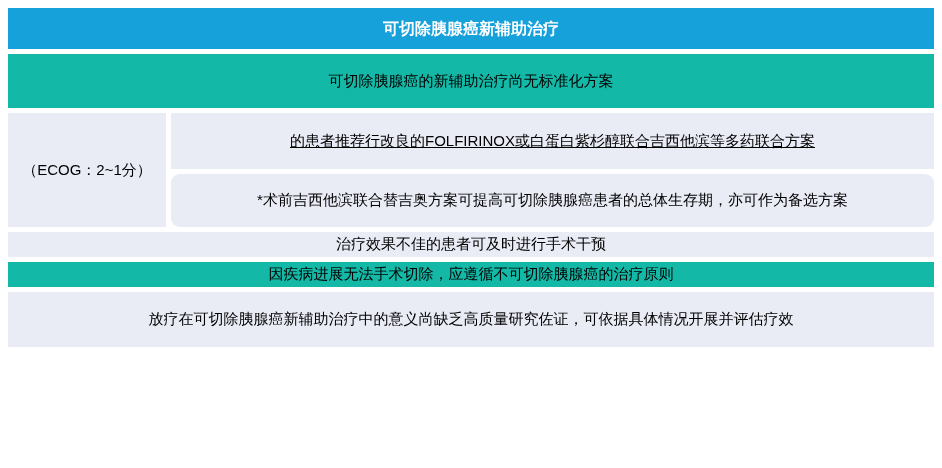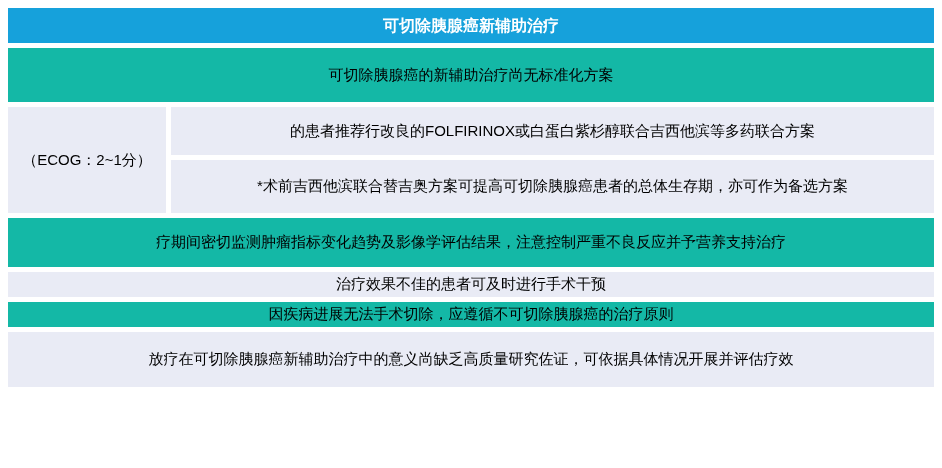--- a/index.html
+++ b/index.html
@@ -20,21 +20,21 @@
   .cell {
     display: flex;
     align-items: center;
     justify-content: center;
     text-align: center;
     font-size: 15px;
     line-height: 1.35;
     padding: 2px 10px;
   }
   .row-header {
-    height: 35px;
+    height: 41px;
     background: #16A1DB;
     color: #ffffff;
     font-weight: bold;
     font-size: 16px;
   }
   .bg-dark  { background: #14b8a6; }
   .bg-light { background: #E9EBF5; }
   .row-subtitle { height: 54px; }
   .group {
     display: flex;
@@ -43,22 +43,22 @@
   .group-label {
     width: 158px;
     flex: 0 0 158px;
   }
   .group-rows {
     flex: 1;
     display: flex;
     flex-direction: column;
     gap: 5px;
   }
-  .h56 { height: 48px; }
-  .h53 { height: 53px; }
+  .h56 { height: 56px; text-decoration: underline; }
+  .h53 { height: 53px; border-radius: 9px; }
   .h49 { height: 49px; }
   .h25 { height: 25px; text-align: right; }
   .row-footer { height: 55px; }
 </style>
 </head>
 <body>
 
 <div class="board">
 
   <div class="cell row-header">可切除胰腺癌新辅助治疗</div>
@@ -72,21 +72,20 @@
       </div>
     </div>
     <div class="group-rows">
       <div class="cell h56 bg-light">的患者推荐行改良的FOLFIRINOX或白蛋白紫杉醇联合吉西他滨等多药联合方案</div>
       <div class="cell h53 bg-light">*术前吉西他滨联合替吉奥方案可提高可切除胰腺癌患者的总体生存期，亦可作为备选方案</div>
     </div>
   </div>
 
   <div class="group">
     <div class="group-rows">
-      <div class="cell h49 bg-dark">疗期间密切监测肿瘤指标变化趋势及影像学评估结果，注意控制严重不良反应并予营养支持治疗</div>
       <div class="cell h25 bg-light">治疗效果不佳的患者可及时进行手术干预</div>
       <div class="cell h25 bg-dark">因疾病进展无法手术切除，应遵循不可切除胰腺癌的治疗原则</div>
     </div>
   </div>
 
   <div class="cell row-footer bg-light">放疗在可切除胰腺癌新辅助治疗中的意义尚缺乏高质量研究佐证，可依据具体情况开展并评估疗效</div>
 
 </div>
 
 </body></html>

